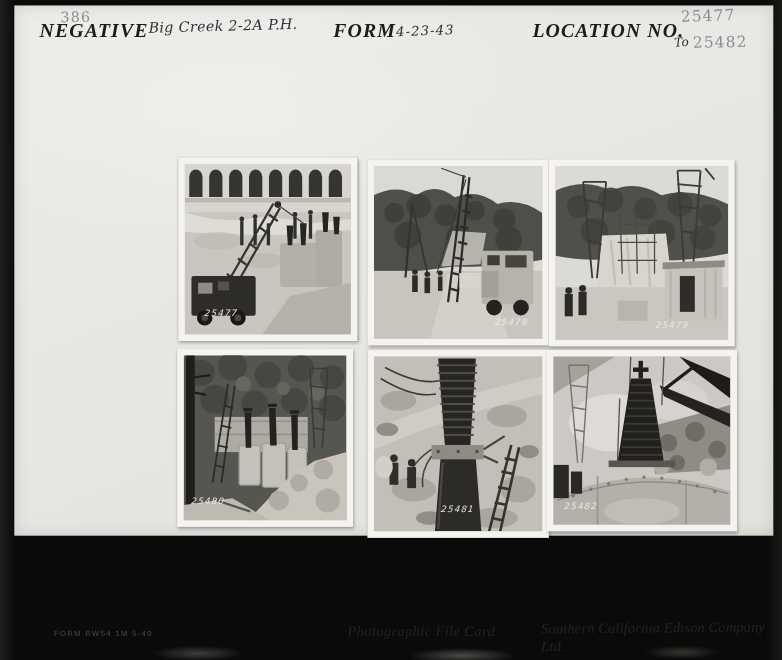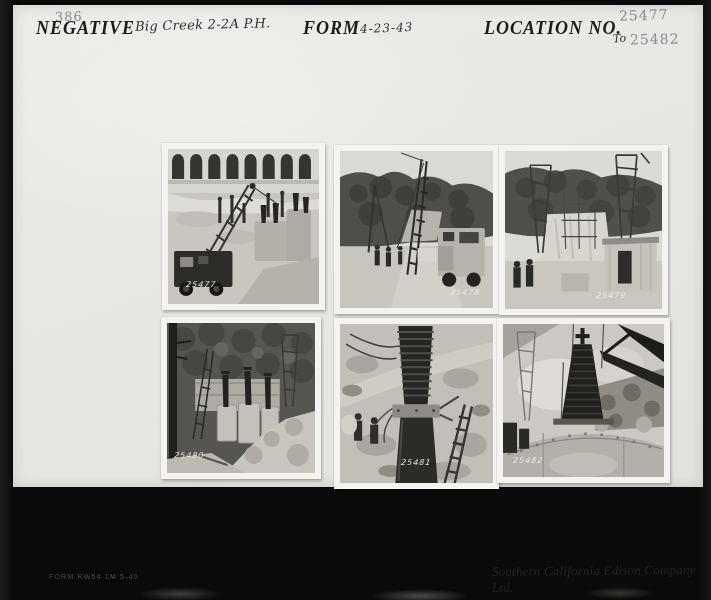--- a/index.html
+++ b/index.html
@@ -411,14 +411,15 @@
         <g fill="#2a2925">
           <rect x="0" y="98" width="14" height="30"></rect>
             <rect x="16" y="104" width="10" height="20"></rect>
         </g>
       </svg>
       <span class="neg-num" style="left:6%;bottom:8%;">25482</span>
     </div>
   </figure>
 
   <span class="form-number">FORM RW54  1M  5-40</span>
+  <span class="card-type">Photographic File Card</span>
   <span class="company">Southern California Edison Company Ltd.</span>
 </div>
 
 </body></html>

